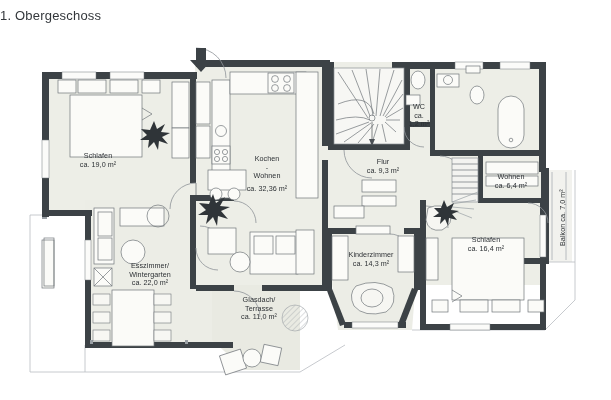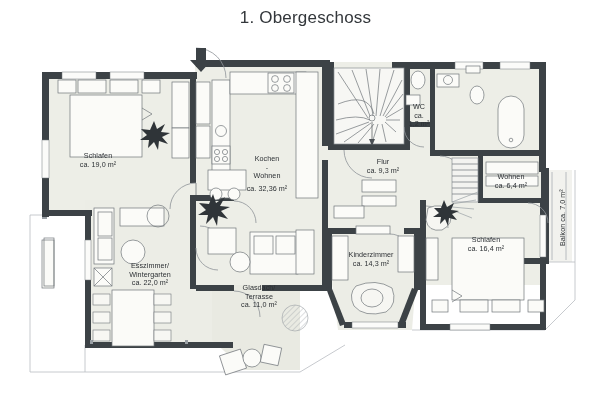--- a/index.html
+++ b/index.html
@@ -12,22 +12,22 @@
   }
   #page {
     position: relative;
     width: 611px; height: 400px;
     background: #ffffff;
   }
   #title {
     position: absolute;
     left: 0; top: 8px;
     width: 611px;
-    text-align: center;
-    font-size: 17px;
+    text-align: left;
+    font-size: 13px;
     color: #33373b;
     letter-spacing: 0.2px;
   }
   #plan {
     position: absolute;
     left: 0; top: 0;
     width: 611px; height: 400px;
   }
   .lbl {
     position: absolute;
@@ -369,21 +369,21 @@
     <span class="ln">Kinderzimmer</span>
     <span class="ln">ca. 14,3 m²</span>
   </div>
 
   <div class="lbl" style="left:112px; top:262px; width:76px;">
     <span class="ln">Esszimmer/</span>
     <span class="ln">Wintergarten</span>
     <span class="ln">ca. 22,0 m²</span>
   </div>
 
-  <div class="lbl" style="left:224px; top:284px; width:70px;">
+  <div class="lbl" style="left:224px; top:296px; width:70px;">
     <span class="ln">Glasdach/</span>
     <span class="ln">Terrasse</span>
     <span class="ln">ca. 11,0 m²</span>
   </div>
 
   <div class="lbl vert" style="left:559px; top:246px; width:72px;">
     <span class="ln">Balkon</span>
     <span class="ln">ca. 7,0 m²</span>
   </div>
 

